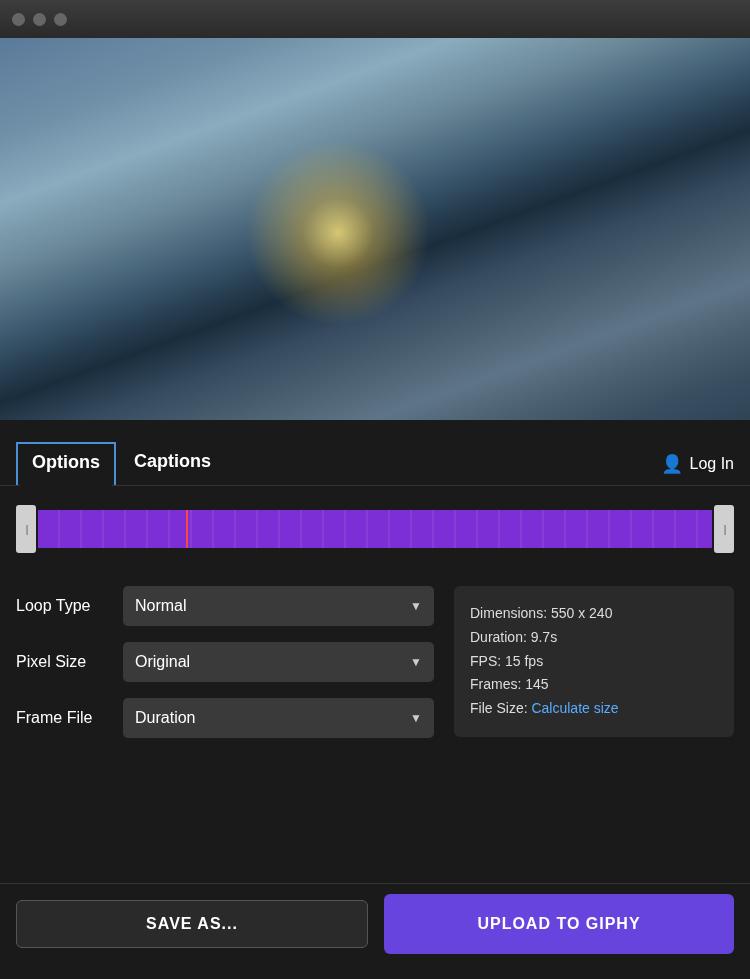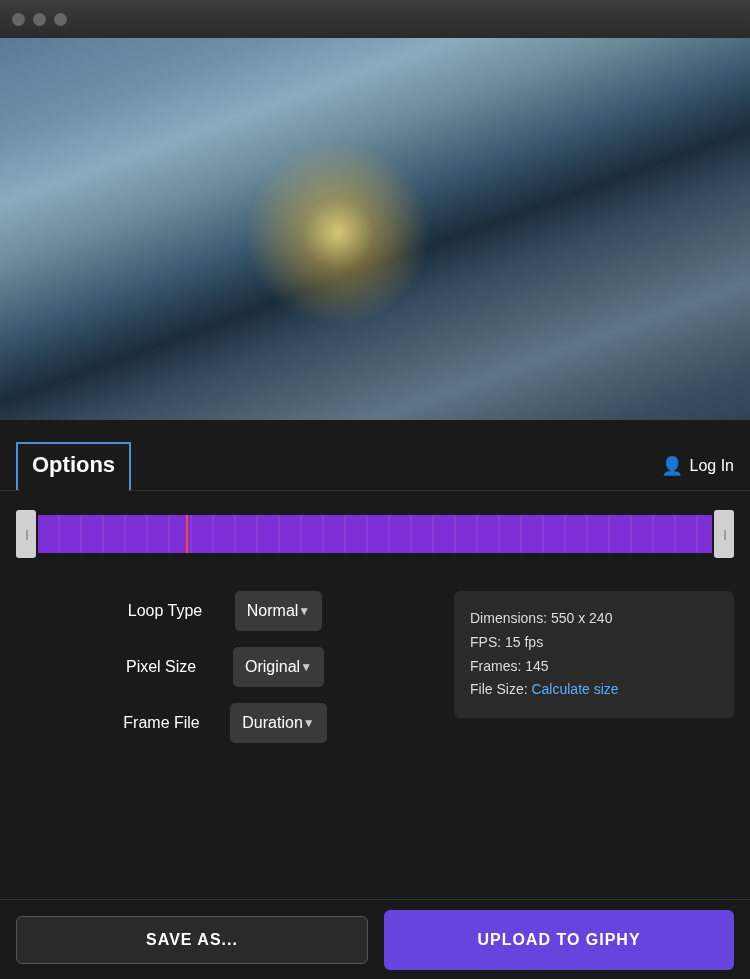--- a/index.html
+++ b/index.html
@@ -84,21 +84,21 @@
 
     
     .toolbar {
       display: flex;
       align-items: center;
       padding: 14px 16px 0 16px;
       border-bottom: 1px solid #333;
     }
     .tab {
       padding: 8px 14px 12px 14px;
-      font-size: 22px;
+      font-size: 18px;
       font-weight: 600;
       color: #fff;
       cursor: pointer;
       position: relative;
       margin-right: 4px;
     }
     .tab.active {
       border: 2px solid #4a90d9;
       border-bottom: none;
       padding-bottom: 12px;
@@ -186,21 +186,20 @@
       padding: 20px 16px;
       display: flex;
       gap: 20px;
       align-items: flex-start;
     }
     .left-options {
       flex: 1;
       display: flex;
       flex-direction: column;
       gap: 16px;
-      align-items: center;
     }
     .option-row {
       display: flex;
       align-items: center;
       gap: 12px;
     }
     .option-label {
       width: 95px;
       color: #fff;
       font-size: 16px;
@@ -239,21 +238,21 @@
       line-height: 1.7;
     }
     .info-line span.calc-link {
       color: #5aacff;
       cursor: pointer;
     }
 
     
     .bottom-bar {
       position: absolute;
-      bottom: 0;
+      bottom: 16px;
       left: 0;
       right: 0;
       height: 80px;
       background: #1a1a1a;
       border-top: 1px solid #333;
       display: flex;
       align-items: center;
       padding: 0 16px;
       gap: 16px;
     }
@@ -294,20 +293,23 @@
 </div>
 
 <div class="video-preview"></div>
 
 <div class="controls-area">
 
   <div class="toolbar">
     <div class="tab active">
       <span>Options</span>
     </div>
+    <div class="tab">
+      <span>Captions</span>
+    </div>
     <div class="login-btn">
       <span class="user-icon">👤</span>
       <span>Log In</span>
     </div>
   </div>
 
   <div class="timeline-area">
     <div class="timeline-wrapper">
       <div class="timeline-handle"></div>
       <div class="timeline-track">
@@ -342,20 +344,21 @@
         <div class="option-select">
           <span>Duration</span>
           <span class="select-arrow">▼</span>
         </div>
       </div>
 
     </div>
 
     <div class="info-panel">
       <div class="info-line">Dimensions: 550 x 240</div>
+      <div class="info-line">Duration: 9.7s</div>
       <div class="info-line">FPS: 15 fps</div>
       <div class="info-line">Frames: 145</div>
       <div class="info-line">
         <span>File Size:</span>
         <span> </span>
         <span class="calc-link">Calculate size</span>
       </div>
     </div>
 
   </div>

